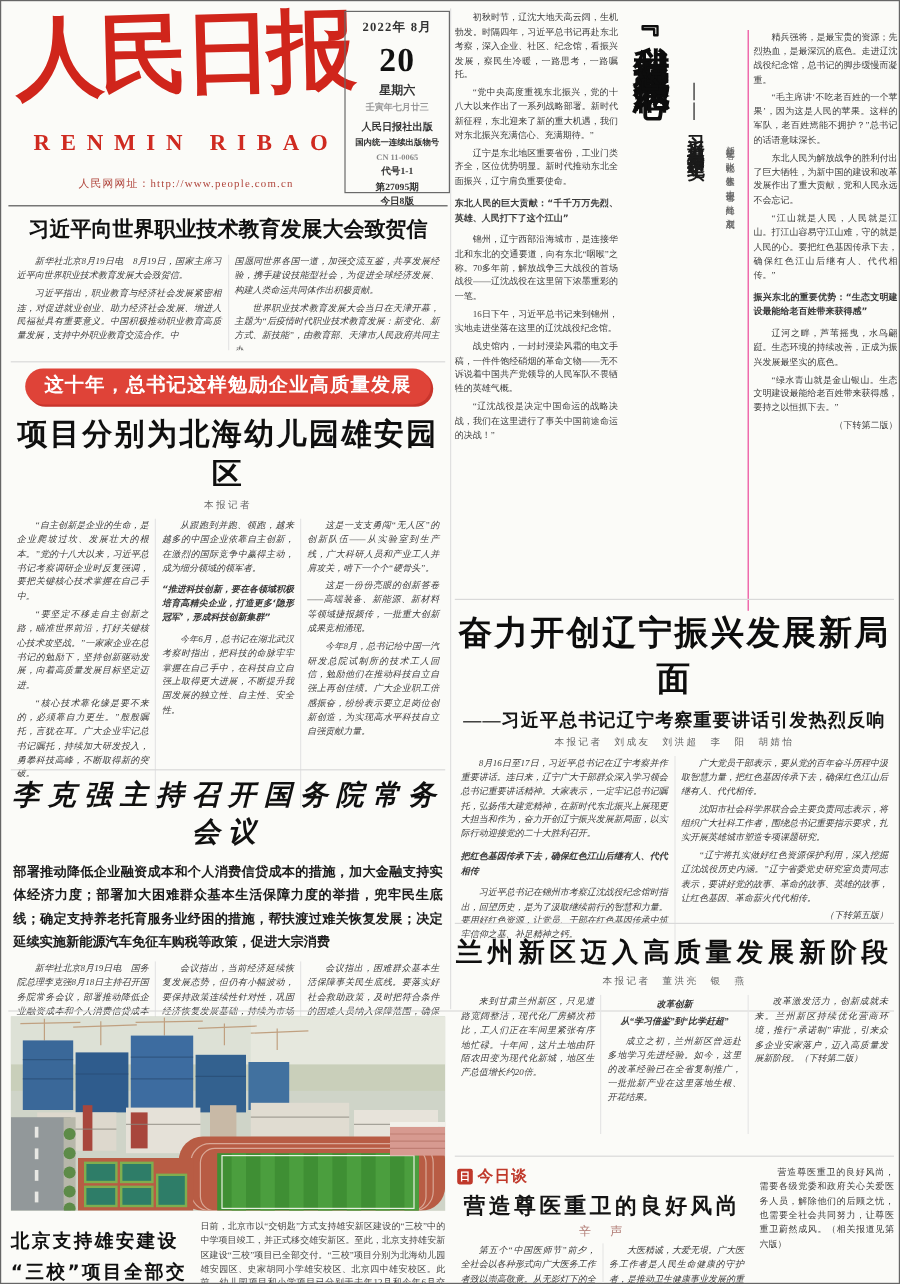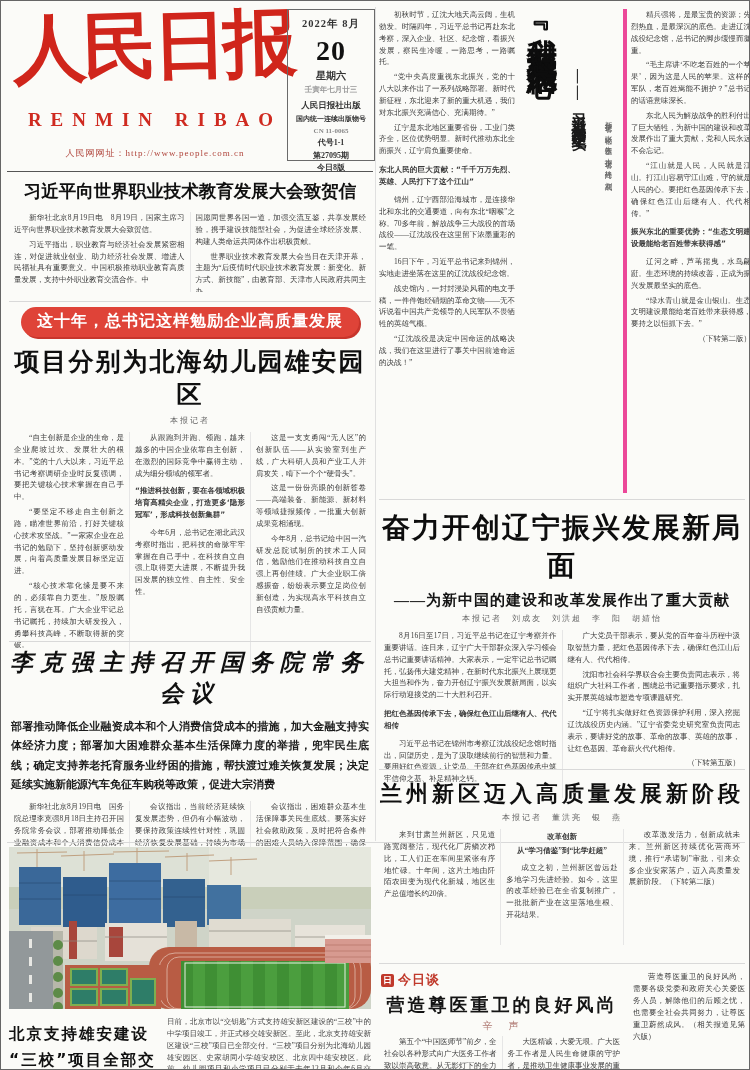--- a/index.html
+++ b/index.html
@@ -26,21 +26,21 @@
   .db-day{font-size:28px;line-height:1.25;letter-spacing:1px;color:#111;}
   .db-week{font-size:10px;}
   .db-lunar{font-size:7.5px;color:#999;}
   .db-pub{font-size:8.5px;margin-top:3px;}
   .db-issn{font-size:7px;margin-top:2px;}
   .db-cn{font-size:7px;color:#888;}
   .db-code,.db-issue,.db-pages{font-size:8px;}
 
   
   .cols{display:flex;overflow:hidden;}
-  .col{flex:1;padding:0 5px;overflow:hidden;text-align:justify;}
+  .col{flex:1;padding:0 5px;overflow:hidden;text-align:justify;font-style:italic;}
   .col+.col{border-left:1px solid #e6e6e6;}
   .col p{margin:0 0 3px 0;font-size:7.5px;line-height:1.58;color:#3b3b3b;text-indent:2em;}
   .col p.nohang{text-indent:0;}
   .subhead{font-family:"DejaVu Sans","Liberation Sans",sans-serif;font-weight:bold;color:#111;
       font-size:10px;line-height:1.62;text-indent:0 !important;margin:7px 0 6px 0 !important;}
   .jump{text-indent:0 !important;text-align:right;color:#555;}
   .byline{text-align:center;font-size:8px;color:#666;letter-spacing:2px;margin:3px 0 6px 0;}
 
   
   .art-hexin{left:8px;top:178px;width:362px;height:120px;}
@@ -70,22 +70,22 @@
   .photo-block{left:8px;top:846px;width:362px;height:218px;}
   .photo-frame{width:362px;height:162px;overflow:hidden;background:#cfd4c8;}
   .photo-caption{display:flex;margin-top:7px;}
   .cap-title{width:152px;font-family:"DejaVu Sans","Liberation Sans",sans-serif;font-weight:bold;
       font-size:15.5px;line-height:1.65;letter-spacing:2px;color:#111;padding-top:6px;}
   .cap-text{flex:1;font-size:7.5px;line-height:1.58;color:#444;text-align:justify;padding-left:6px;}
 
   
   .art-jishi{left:378px;top:6px;width:366px;height:488px;}
   .jishi-col1{position:absolute;left:0;top:2px;width:136px;height:484px;overflow:hidden;text-align:justify;}
-  .jishi-col3{position:absolute;left:244px;top:2px;width:120px;height:484px;overflow:hidden;text-align:justify;
-      border-left:4px solid #ec4899;padding-left:4px;}
+  .jishi-col3{position:absolute;left:244px;top:18px;width:120px;height:484px;overflow:hidden;text-align:justify;
+      border-left:1px solid #ec4899;padding-left:4px;}
   .jishi-col1 p,.jishi-col3 p{margin:0 0 3px 0;font-size:7.5px;line-height:1.58;color:#3b3b3b;text-indent:2em;}
   .jishi-vblock{position:absolute;left:140px;top:0;width:102px;height:486px;}
   .vheadline{position:absolute;left:2px;top:4px;height:480px;writing-mode:vertical-rl;
       font-family:"DejaVu Sans","Liberation Sans",sans-serif;font-weight:900;font-size:30px;
       letter-spacing:3px;color:#0d0d0d;}
   .vsubtitle{position:absolute;left:50px;top:62px;height:410px;writing-mode:vertical-rl;
       font-weight:bold;font-size:14.5px;letter-spacing:2px;color:#1a1a1a;}
   .vbyline{position:absolute;left:84px;top:108px;height:360px;writing-mode:vertical-rl;
       font-size:7.5px;color:#666;letter-spacing:1px;}
 
@@ -334,21 +334,21 @@
       <p class="subhead">振兴东北的重要优势：“生态文明建设最能给老百姓带来获得感”</p>
       <p>辽河之畔，芦苇摇曳，水鸟翩跹。生态环境的持续改善，正成为振兴发展最坚实的底色。</p>
       <p>“绿水青山就是金山银山。生态文明建设最能给老百姓带来获得感，要持之以恒抓下去。”</p>
       <p class="jump">（下转第二版）</p>
     </div>
   </div>
   <div class="hr" style="left:378px;top:498px;width:366px;"></div>
 
   <div class="abs art-fenli">
     <div class="h-fenli">奋力开创辽宁振兴发展新局面</div>
-    <div class="sub-fenli">——为新中国的建设和改革发展作出了重大贡献</div>
+    <div class="sub-fenli">——习近平总书记辽宁考察重要讲话引发热烈反响</div>
     <div class="byline">本报记者　刘成友　刘洪超　李　阳　胡婧怡</div>
     <div class="cols">
       <div class="col">
         <p>8月16日至17日，习近平总书记在辽宁考察并作重要讲话。连日来，辽宁广大干部群众深入学习领会总书记重要讲话精神。大家表示，一定牢记总书记嘱托，弘扬伟大建党精神，在新时代东北振兴上展现更大担当和作为，奋力开创辽宁振兴发展新局面，以实际行动迎接党的二十大胜利召开。</p>
         <p class="subhead">把红色基因传承下去，确保红色江山后继有人、代代相传</p>
         <p>习近平总书记在锦州市考察辽沈战役纪念馆时指出，回望历史，是为了汲取继续前行的智慧和力量。要用好红色资源，让党员、干部在红色基因传承中筑牢信仰之基、补足精神之钙。</p>
       </div>
       <div class="col">
         <p>广大党员干部表示，要从党的百年奋斗历程中汲取智慧力量，把红色基因传承下去，确保红色江山后继有人、代代相传。</p>
         <p>沈阳市社会科学界联合会主要负责同志表示，将组织广大社科工作者，围绕总书记重要指示要求，扎实开展英雄城市塑造专项课题研究。</p>

